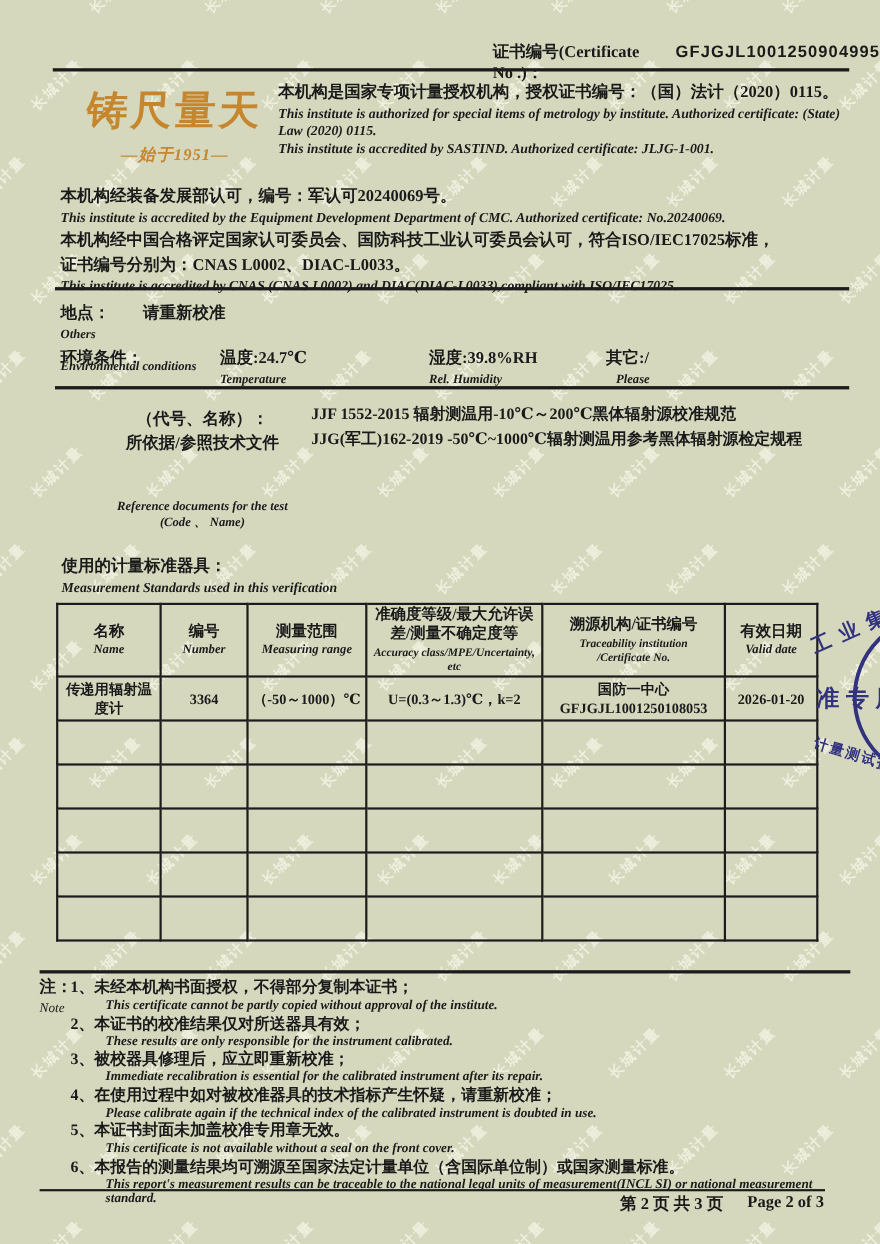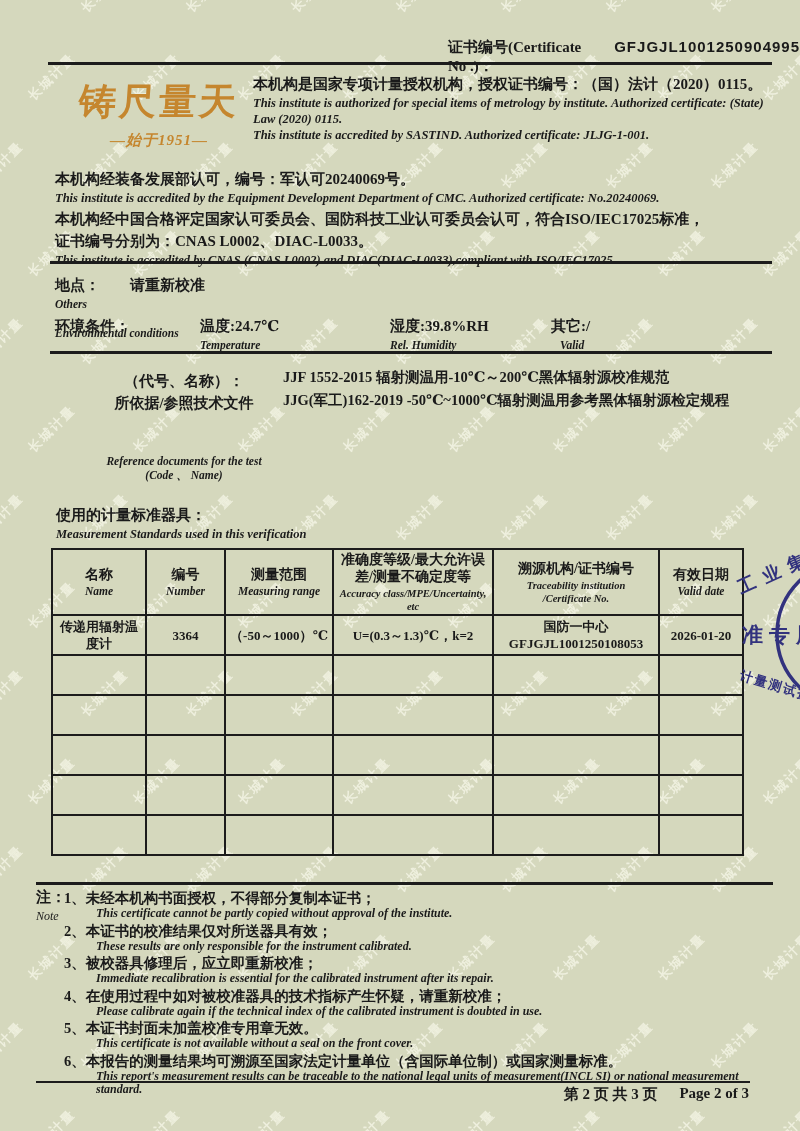--- a/index.html
+++ b/index.html
@@ -224,21 +224,21 @@
       <span class="zh" style="left:0;top:0;">地点：</span>
       <span class="zh" style="left:75px;top:0;">请重新校准</span>
       <span class="en-sm" style="left:0;top:23px;">Others</span>
       <span class="zh" style="left:0;top:41px;">环境条件：</span>
       <span class="zh" style="left:145px;top:41px;">温度:24.7℃</span>
       <span class="zh" style="left:335px;top:41px;">湿度:39.8%RH</span>
       <span class="zh" style="left:496px;top:41px;">其它:/</span>
       <span class="en-sm" style="left:0;top:52px;">Environmental conditions</span>
       <span class="en-sm" style="left:145px;top:64px;">Temperature</span>
       <span class="en-sm" style="left:335px;top:64px;">Rel. Humidity</span>
-      <span class="en-sm" style="left:505px;top:64px;">Valid</span>
+      <span class="en-sm" style="left:505px;top:64px;">Please</span>
     </div>
     <div class="rule" style="top:351px;left:50px;width:722px;height:3px;"></div>
 
     <div class="abs refs">
       <div class="zh-lab">
         <div class="zh">（代号、名称）：</div>
         <div class="zh">所依据/参照技术文件</div>
       </div>
       <div class="docs">
         <div>JJF 1552-2015  辐射测温用-10℃～200℃黑体辐射源校准规范</div>

